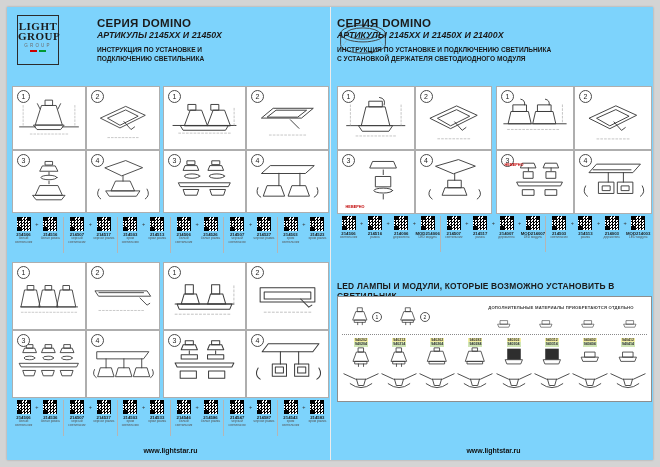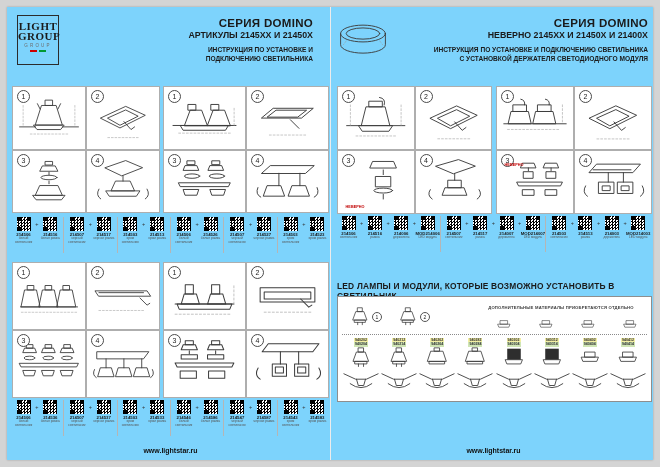--- a/index.html
+++ b/index.html
@@ -8,23 +8,23 @@
     box-shadow:0 0 2px rgba(0,0,0,.25);}
   .abs{position:absolute;}
   .pagesplit{position:absolute;left:323px;top:0;width:1px;height:100%;background:#ececec;}
 
   
   .logo{border:1.5px solid #2b2b2b;width:42px;height:50px;text-align:center;padding-top:5px;box-sizing:border-box;}
   .logo .l1,.logo .l2{font-family:"Liberation Serif",serif;font-weight:bold;font-size:11px;line-height:10px;letter-spacing:0.5px;}
   .logo .l3{font-size:4.5px;letter-spacing:2.2px;color:#6d6d6d;margin-top:2px;}
   .flag{display:flex;gap:2px;justify-content:center;margin-top:2px;}
   .flag i{width:7px;height:2px;display:block;}
-  .titleblock{text-align:right;}
+  .titleblock{}
   .t1{font-size:11.5px;font-weight:bold;letter-spacing:0.3px;}
-  .t2{font-size:8.8px;font-weight:bold;margin-top:1px;}
+  .t2{font-size:8.8px;font-weight:bold;margin-top:1px;font-style:italic;}
   .t3{font-size:6.6px;font-weight:bold;line-height:1.3;margin-top:6px;}
 
   
   .grid{position:absolute;display:grid;grid-template-columns:1fr 1fr;grid-template-rows:1fr 1fr;}
   .cell{border:0.5px solid #aeaeae;position:relative;overflow:hidden;background:#fff;}
   .stepnum{position:absolute;top:3px;left:4px;width:11px;height:11px;border:1px solid #4a4a4a;
     border-radius:50%;font-size:7px;display:flex;align-items:center;justify-content:center;z-index:2;background:#fff;}
   .cell svg.illu{position:absolute;left:3px;right:3px;top:6px;bottom:2px;width:calc(100% - 6px);height:calc(100% - 8px);}
   .illu path,.illu ellipse,.illu rect{fill:none;stroke:#3c3c3c;stroke-width:1;stroke-linejoin:round;stroke-linecap:round;}
   .illu .dim{stroke:#9a9a9a;stroke-width:0.6;stroke-dasharray:2 2;}
@@ -413,21 +413,21 @@
   <div class="footer" style="left:5px;top:440px;width:317px;">www.lightstar.ru</div>
 
   <svg class="abs illu" style="left:328px;top:12px;width:56px;height:44px;" viewBox="0 0 60 44">
     <ellipse cx="30" cy="14" rx="24" ry="9"></ellipse>
     <ellipse cx="30" cy="14" rx="18" ry="6"></ellipse>
     <path d="M6 14v12c0 5 11 9 24 9s24-4 24-9V14"></path>
     <path class="dim" d="M12 22l-3 4M48 22l3 4"></path>
   </svg>
   <div class="abs titleblock" style="left:330px;top:10px;width:311px;">
     <div class="t1">СЕРИЯ DOMINO</div>
-    <div class="t2">НЕВЕРНО 2145XX И 21450X И 21400X</div>
+    <div class="t2">АРТИКУЛЫ 2145XX И 21450X И 21400X</div>
     <div class="t3">
       <div>ИНСТРУКЦИЯ ПО УСТАНОВКЕ И ПОДКЛЮЧЕНИЮ СВЕТИЛЬНИКА</div>
       <div>С УСТАНОВКОЙ ДЕРЖАТЕЛЯ СВЕТОДИОДНОГО МОДУЛЯ</div>
     </div>
   </div>
 
   <div class="grid" style="left:330px;top:79px;width:155px;height:128px;">
     <div class="cell">
         <span class="stepnum">1</span>
         <svg class="illu" viewBox="0 0 74 56">

